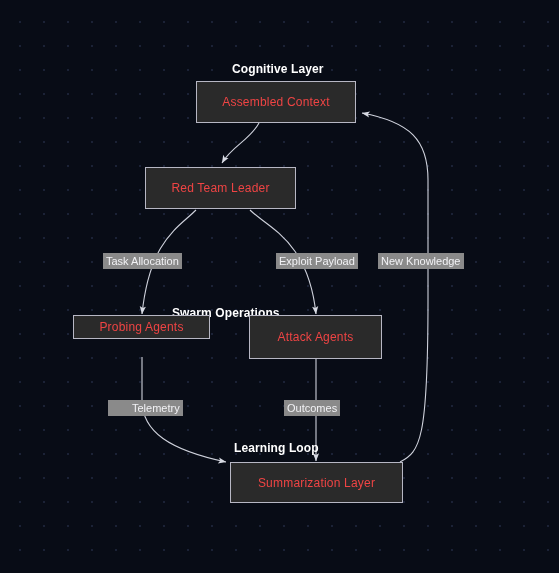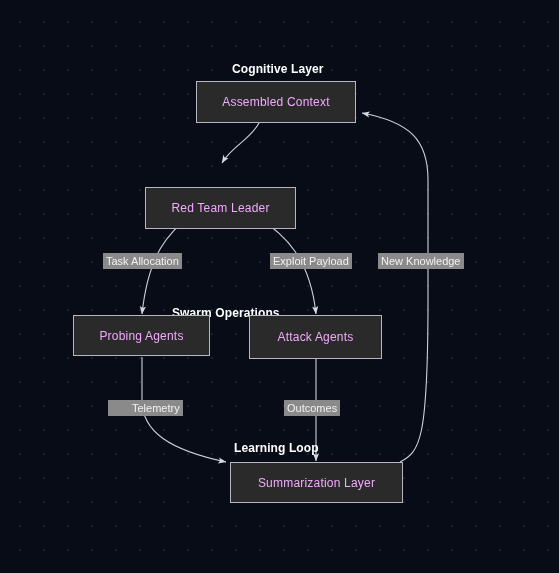--- a/index.html
+++ b/index.html
@@ -27,21 +27,21 @@
     pointer-events: none;
   }
   .node {
     position: absolute;
     box-sizing: border-box;
     background: #2a2a2a;
     border: 1px solid #b7b7c4;
     display: flex;
     align-items: center;
     justify-content: center;
-    color: #f0abfc;
+    color: #ef4444;
     font-size: 12px;
     letter-spacing: 0.2px;
     white-space: nowrap;
   }
   .cluster-title {
     position: absolute;
     color: #ffffff;
     font-size: 12px;
     font-weight: bold;
     white-space: nowrap;
@@ -85,39 +85,39 @@
   <div class="cluster-title" style="left:232px; top:62px;">Cognitive Layer</div>
 
   <div class="cluster-title" style="left:172px; top:306px;">Swarm Operations</div>
 
   <div class="cluster-title" style="left:234px; top:441px;">Learning Loop</div>
 
   <div class="node" style="left:196px; top:81px; width:160px; height:42px;">
     <span>Assembled Context</span>
   </div>
 
-  <div class="node" style="left:145px; top:167px; width:151px; height:42px;margin-top:20px;">
+  <div class="node" style="left:145px; top:167px; width:151px; height:42px;">
     <span>Red Team Leader</span>
   </div>
 
-  <div class="node" style="left:73px; top:315px; width:137px; height:41px;">
+  <div class="node" style="left:73px; top:315px; width:137px; height:24px;">
     <span>Probing Agents</span>
   </div>
 
   <div class="node" style="left:249px; top:315px; width:133px; height:44px;">
     <span>Attack Agents</span>
   </div>
 
   <div class="node" style="left:230px; top:462px; width:173px; height:41px;text-align:right;">
     <span>Summarization Layer</span>
   </div>
 
   <div class="edge-label" style="left:95px; top:253px;margin-left:8px;">Task Allocation</div>
 
-  <div class="edge-label" style="left:270px; top:253px;">Exploit Payload</div>
+  <div class="edge-label" style="left:276px; top:253px;">Exploit Payload</div>
 
   <div class="edge-label" style="left:378px; top:253px;">New Knowledge</div>
 
   <div class="edge-label" style="left:108px; top:400px;padding-left:24px;">Telemetry</div>
 
   <div class="edge-label" style="left:284px; top:400px;">Outcomes</div>
 
 </div>
 
 </body></html>

